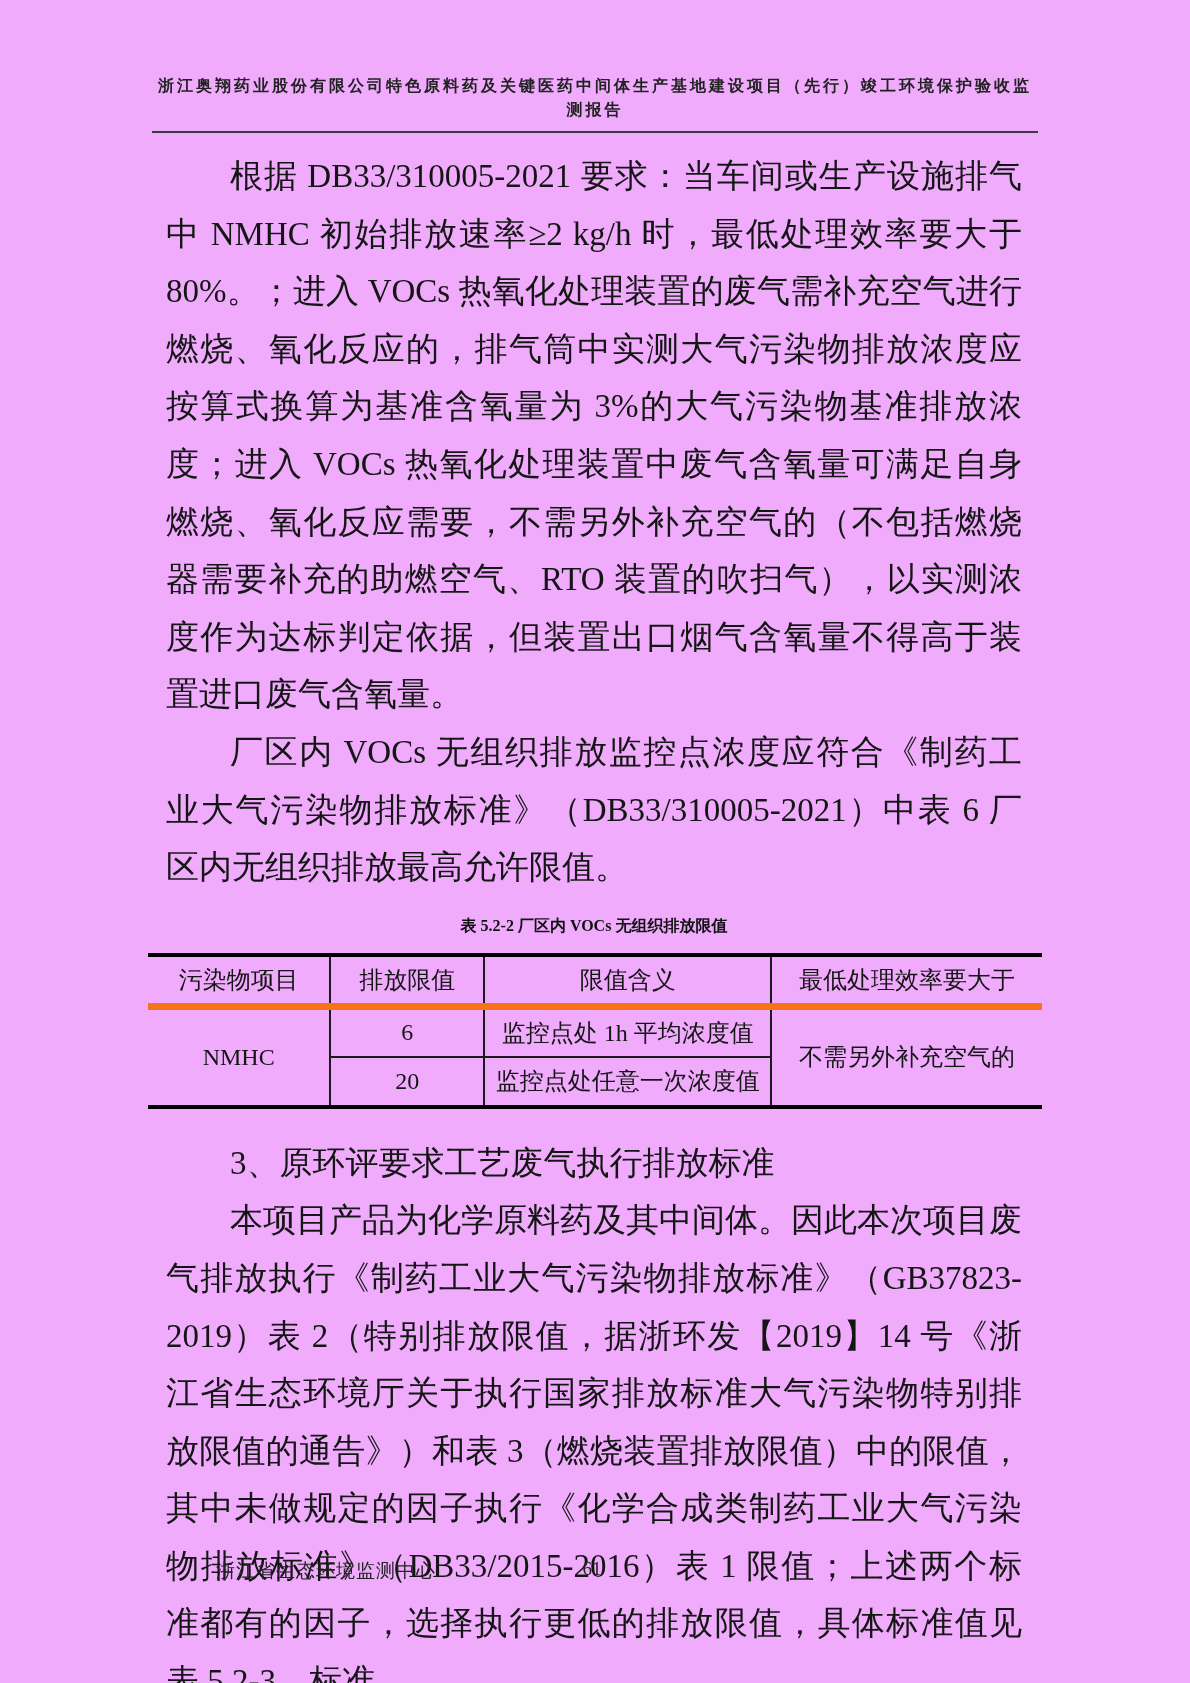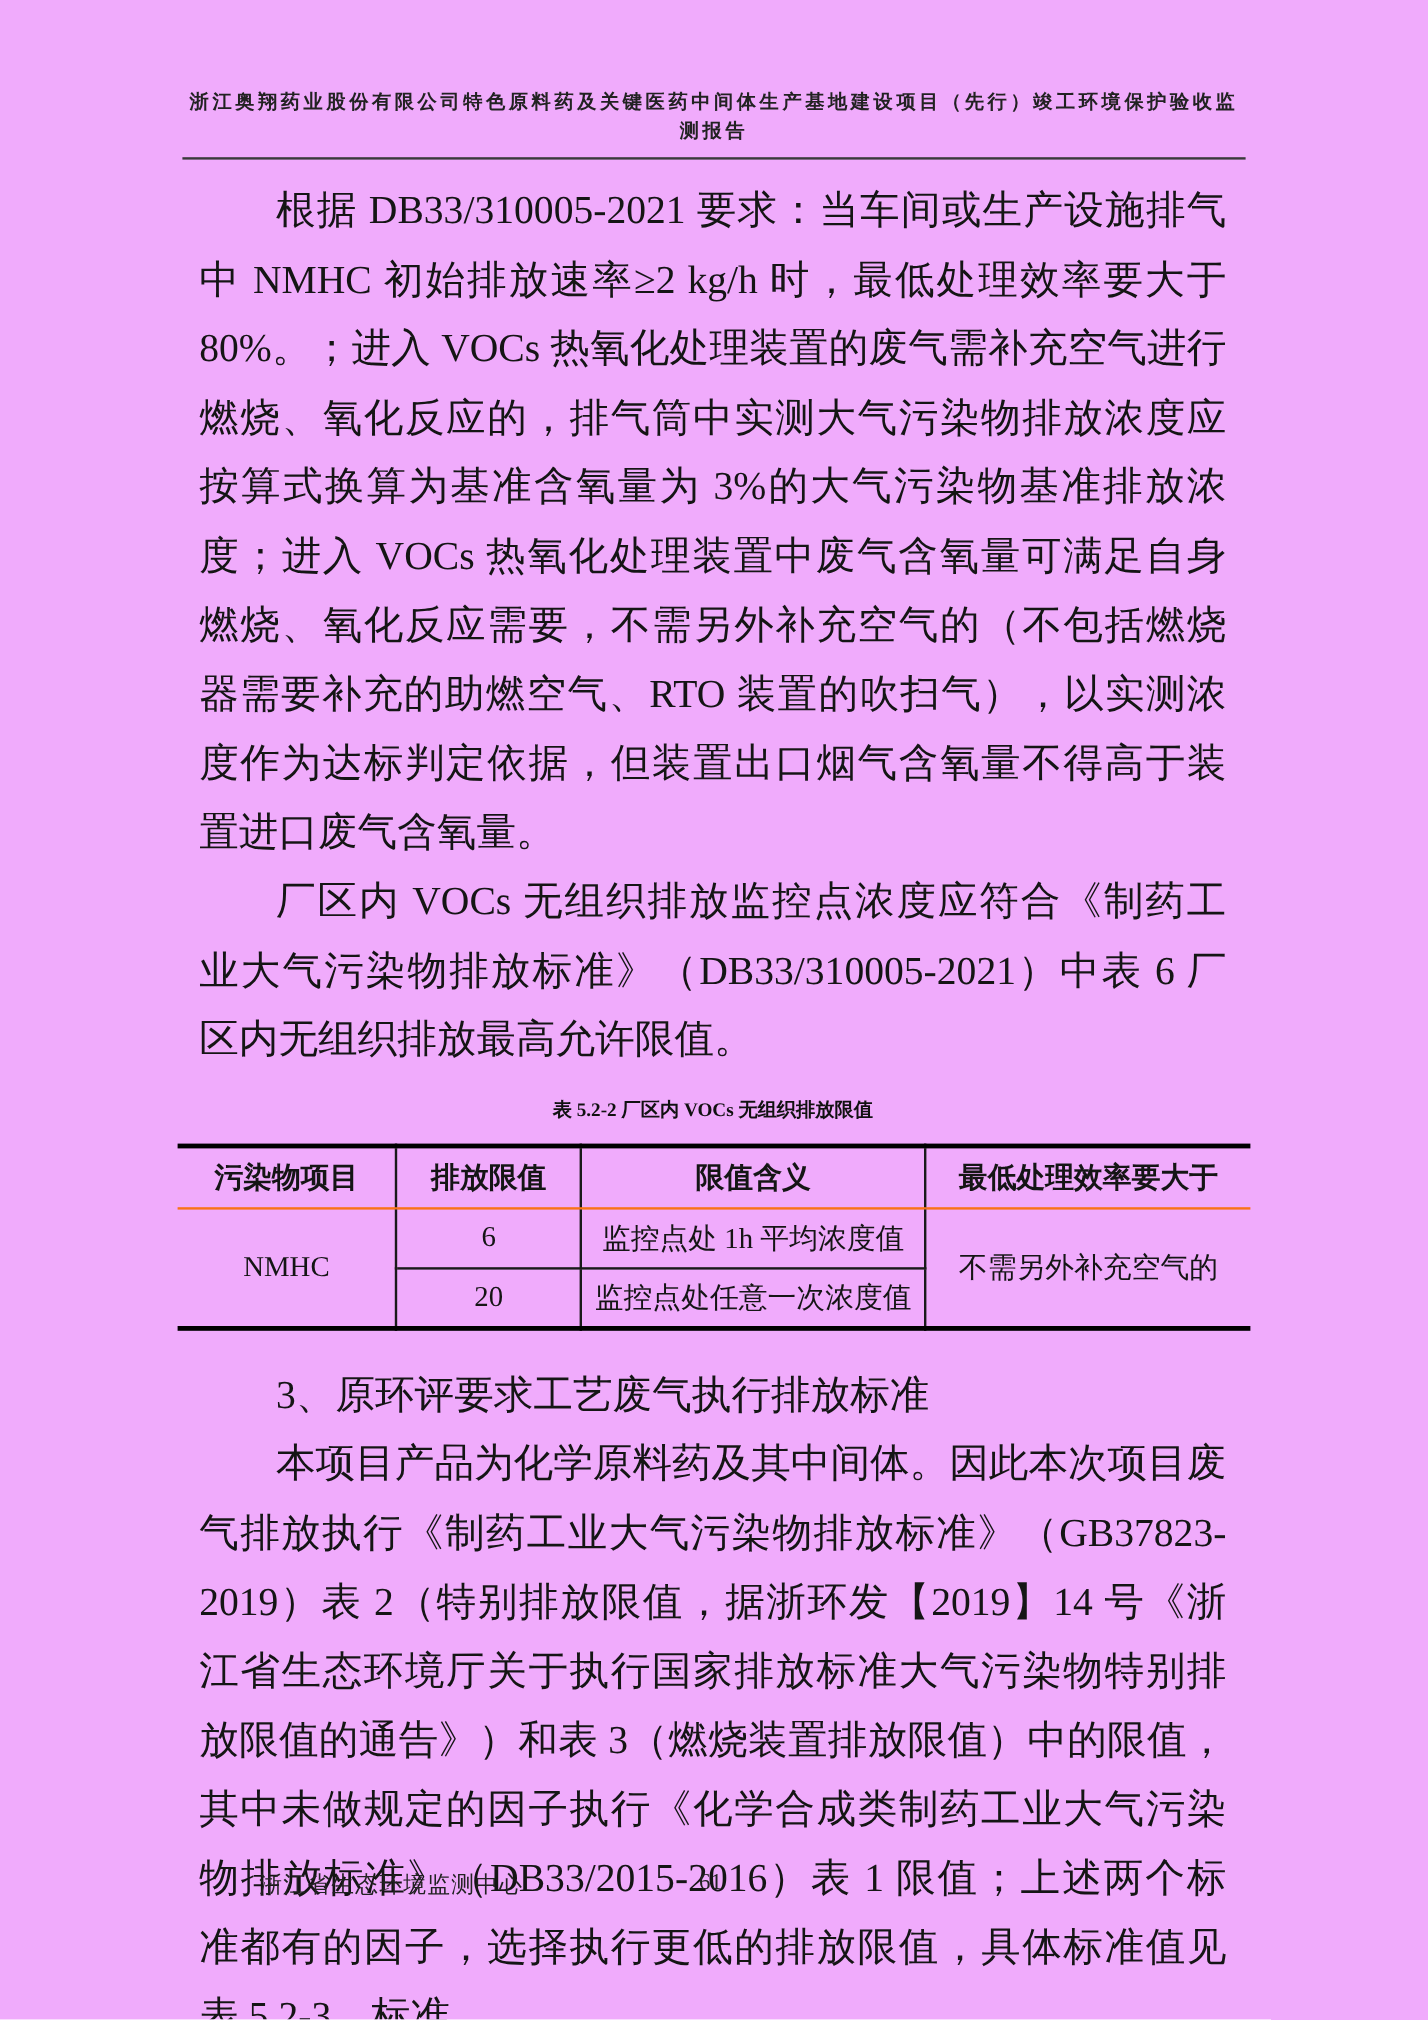--- a/index.html
+++ b/index.html
@@ -58,23 +58,23 @@
     border-bottom: 4px solid #000000;
     font-size: 24px;
     color: #151515;
   }
   table.limits th, table.limits td {
     text-align: center;
     vertical-align: middle;
     padding: 0 4px;
   }
   table.limits th {
-    font-weight: bold;
+    font-weight: normal;
     height: 52px;
-    border-bottom: 2px solid #f97316;
+    border-bottom: 7px solid #f97316;
   }
   table.limits td { height: 50px; font-weight: normal; }
   .vline { border-right: 2px solid #1a1a1a; }
   td.mid-split { border-bottom: 2px solid #1a1a1a; }
   .section-heading {
     margin-top: 26px;
     font-size: 33px;
     line-height: 57.6px;
     text-indent: 64px;
     color: #151515;

